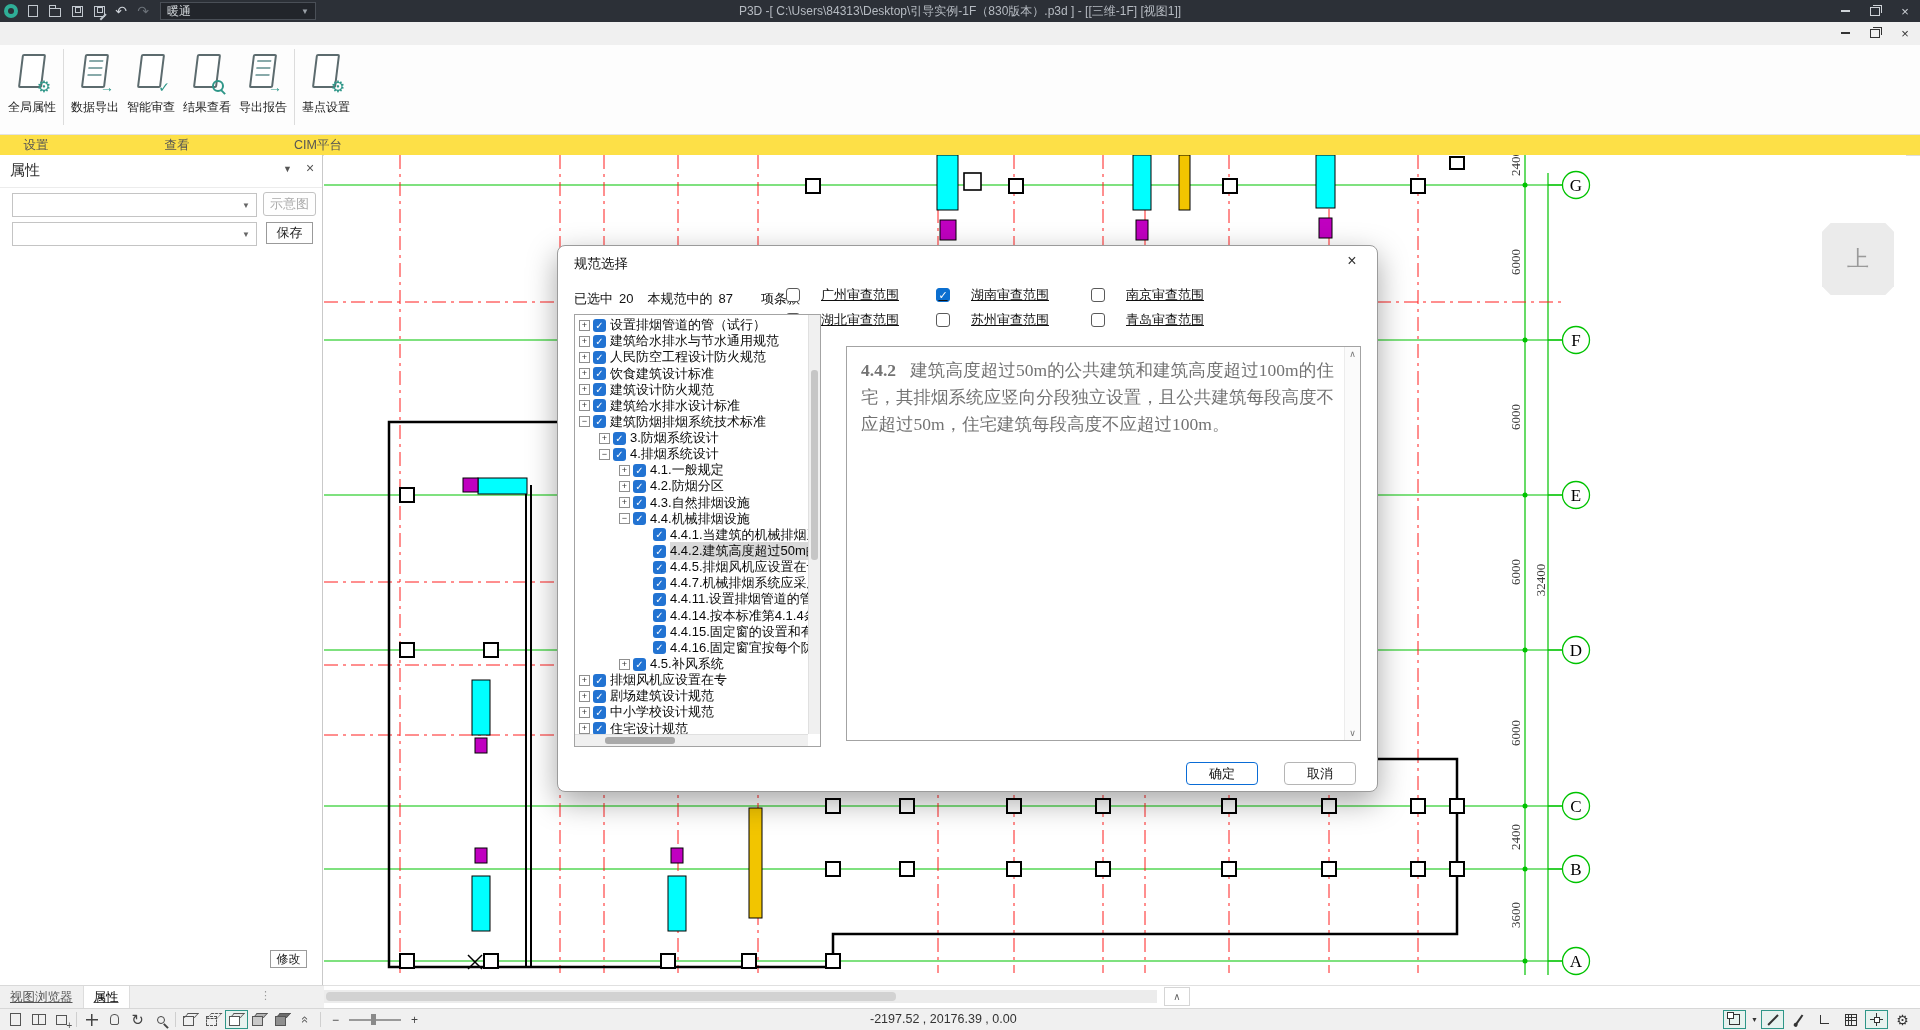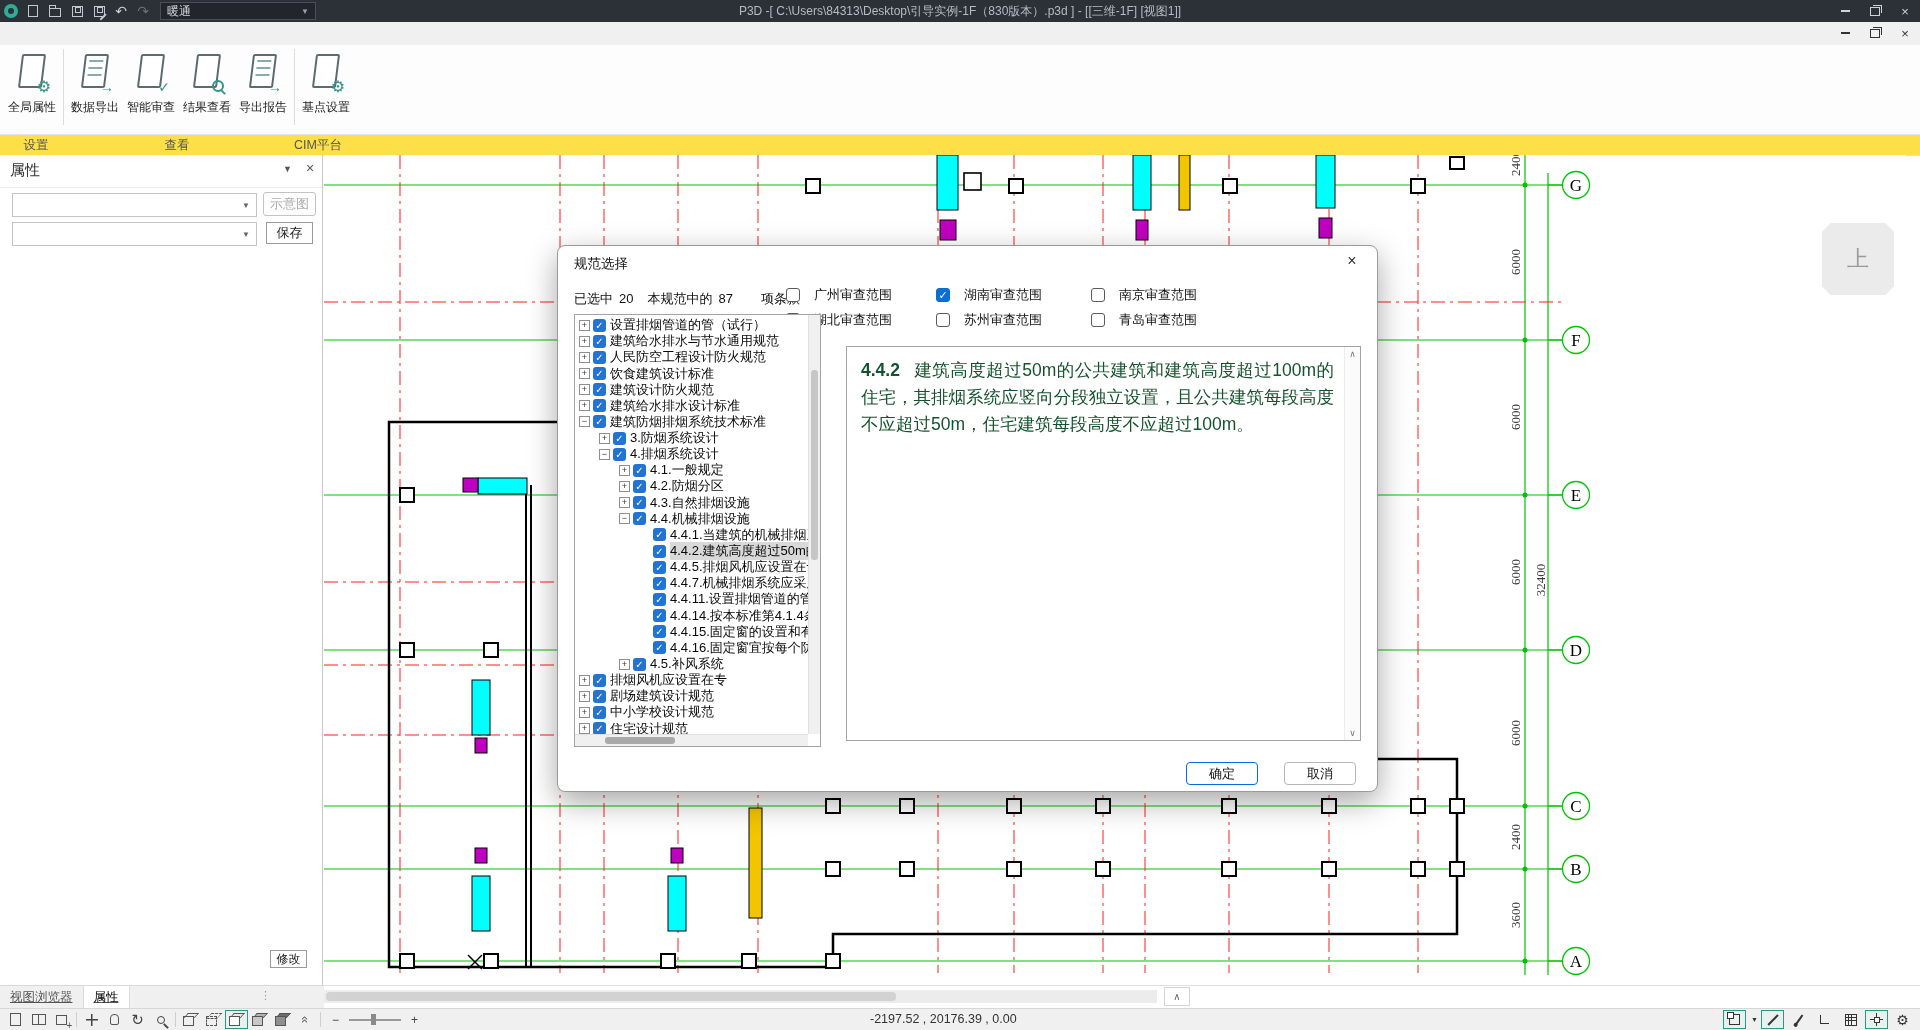--- a/index.html
+++ b/index.html
@@ -110,36 +110,36 @@
   .sh-move:after{content:"";position:absolute;left:4px;top:4px;width:4px;height:4px;border:1.2px solid #333;background:#fff;}
   .sh-gear{font-size:14px;color:#333;line-height:14px;}
   
   #dialog{position:absolute;left:557px;top:245px;width:821px;height:547px;background:#fff;border:1px solid #9b9b9b;border-radius:8px;box-shadow:0 10px 30px rgba(0,0,0,.35);box-sizing:border-box;z-index:20;}
   #dlg-title{position:absolute;left:16px;top:9px;font-size:13.5px;color:#111;}
   #dlg-close{position:absolute;right:14px;top:6px;font-size:16px;color:#333;width:22px;text-align:center;}
   #dlg-stats{position:absolute;left:16px;top:44px;font-size:13px;color:#111;display:flex;gap:6px;align-items:baseline;}
   #dlg-stats .num{margin-right:8px;}
   #dlg-stats .suffix{margin-left:14px;}
   #scopes{position:absolute;left:228px;top:36px;width:480px;display:grid;grid-template-columns:150px 155px 160px;grid-auto-rows:25px;}
-  .scope{display:flex;align-items:center;gap:14px;font-size:13px;color:#111;}
+  .scope{display:flex;align-items:center;gap:21px;font-size:13px;color:#111;text-decoration:underline;}
   .cbx{width:14px;height:14px;border:1px solid #5a5a5a;border-radius:3px;background:#fff;box-sizing:border-box;}
   .cbx.on{background:#0b6fd0;border-color:#0b6fd0;color:#fff;font-size:11px;line-height:13px;text-align:center;}
   #tree{position:absolute;left:16px;top:68px;width:247px;height:433px;border:1px solid #a3a3a3;background:#fff;box-sizing:border-box;overflow:hidden;}
   #tree-rows{position:absolute;left:0;top:2px;right:12px;bottom:12px;overflow:hidden;}
   .trow{height:16.15px;display:flex;align-items:center;white-space:nowrap;}
   .texp{width:11px;height:11px;border:1px solid #8f8f8f;background:#fff;font-size:9px;line-height:9px;text-align:center;color:#333;flex:0 0 auto;margin-right:3px;box-sizing:border-box;}
   .tcb{width:13px;height:13px;border-radius:3px;background:#2273d2;color:#fff;font-size:10px;line-height:13px;text-align:center;flex:0 0 auto;margin-right:4px;}
   .tlabel{font-size:13px;color:#0a0a0a;}
   .tlabel.sel{background:#d9d9d9;}
   #tree-vsb{position:absolute;right:0;top:0;width:12px;bottom:12px;background:#f0f0f0;border-left:1px solid #e0e0e0;box-sizing:border-box;}
   #tree-vsb .thumb{position:absolute;left:2px;top:55px;width:7px;height:190px;background:#c6c6c6;border-radius:3px;}
   #tree-hsb{position:absolute;left:0;bottom:0;height:12px;right:12px;background:#f0f0f0;border-top:1px solid #e0e0e0;box-sizing:border-box;}
   #tree-hsb .thumb{position:absolute;left:30px;top:2px;width:70px;height:7px;background:#a9a9a9;border-radius:3px;}
   #clause{position:absolute;left:288px;top:100px;width:515px;height:395px;border:1px solid #a3a3a3;background:#fff;box-sizing:border-box;}
-  #clause-text{position:absolute;left:14px;top:10px;right:26px;font-family:Liberation Sans, sans-serif;font-size:17.5px;line-height:27px;color:#14532d;text-align:justify;}
+  #clause-text{position:absolute;left:14px;top:10px;right:26px;font-family:Liberation Serif, serif;font-size:17.5px;line-height:27px;color:#737373;text-align:justify;}
   #clause-text b{margin-right:14px;}
   #clause-vsb{position:absolute;right:0;top:0;width:16px;height:100%;background:#fbfbfb;border-left:1px solid #ececec;box-sizing:border-box;}
   #clause-vsb .up{position:absolute;top:2px;left:0;width:15px;text-align:center;font-size:9px;color:#777;}
   #clause-vsb .dn{position:absolute;bottom:2px;left:0;width:15px;text-align:center;font-size:9px;color:#777;}
   .dlgbtn{position:absolute;width:72px;height:23px;box-sizing:border-box;border-radius:4px;background:#fff;font-size:13px;text-align:center;line-height:21px;color:#111;}
   #btn-ok{left:628px;top:516px;border:1.5px solid #0a6cd6;}
   #btn-cancel{left:726px;top:516px;border:1px solid #b5b5b5;}
 </style>
 </head>
 <body>

